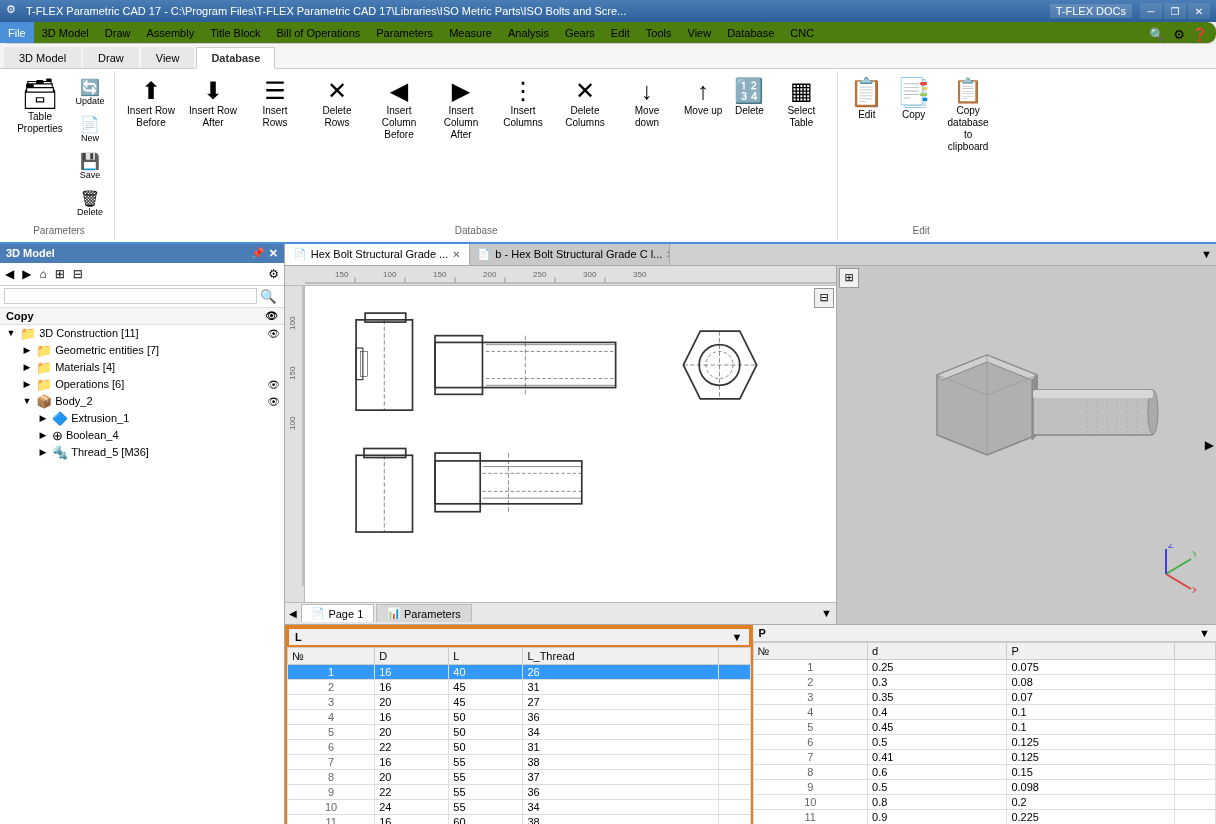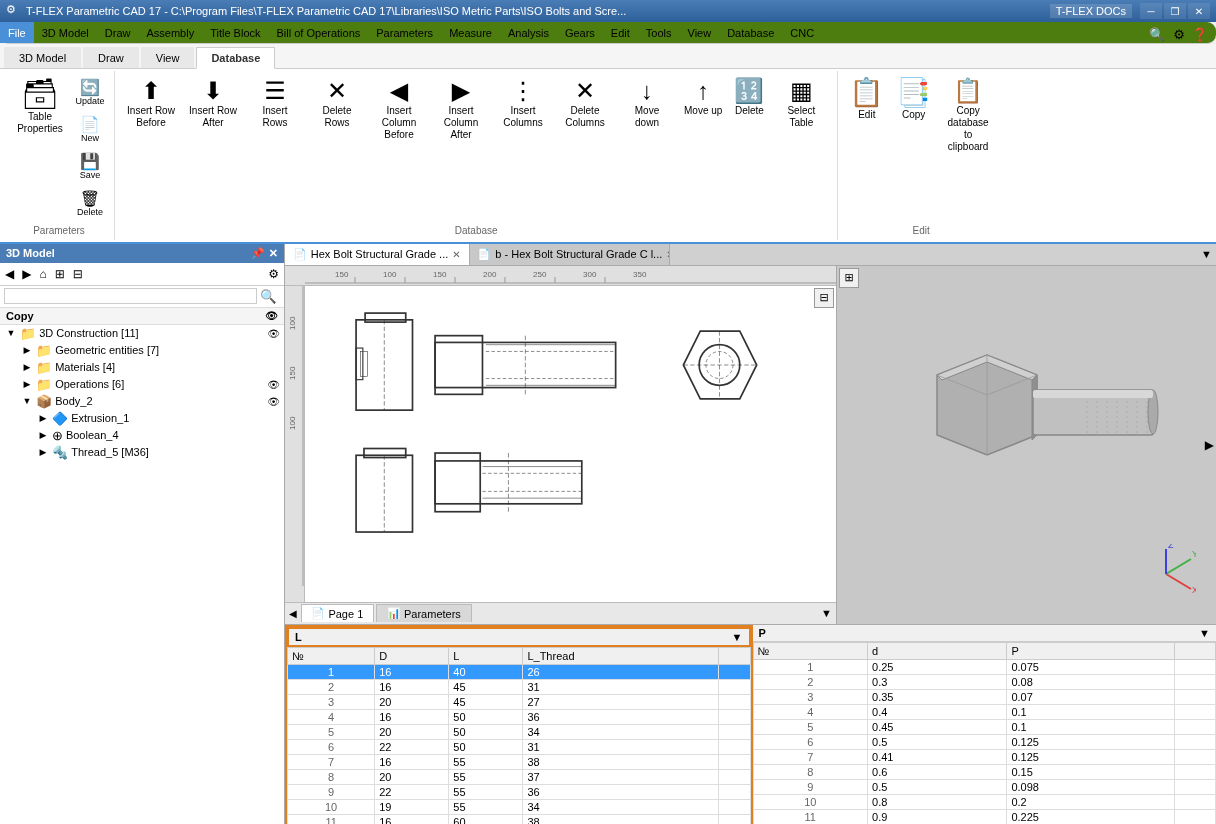--- a/index.html
+++ b/index.html
@@ -796,21 +796,21 @@
   </tr>
                 <tr>
     <td class="row-num">9</td>
     <td>22</td>
     <td>55</td>
     <td>36</td>
     <td></td>
   </tr>
                 <tr>
     <td class="row-num">10</td>
-    <td>19</td>
+    <td>24</td>
     <td>55</td>
     <td>34</td>
     <td></td>
   </tr>
                 <tr>
     <td class="row-num">11</td>
     <td>16</td>
     <td>60</td>
     <td>38</td>
     <td></td>

